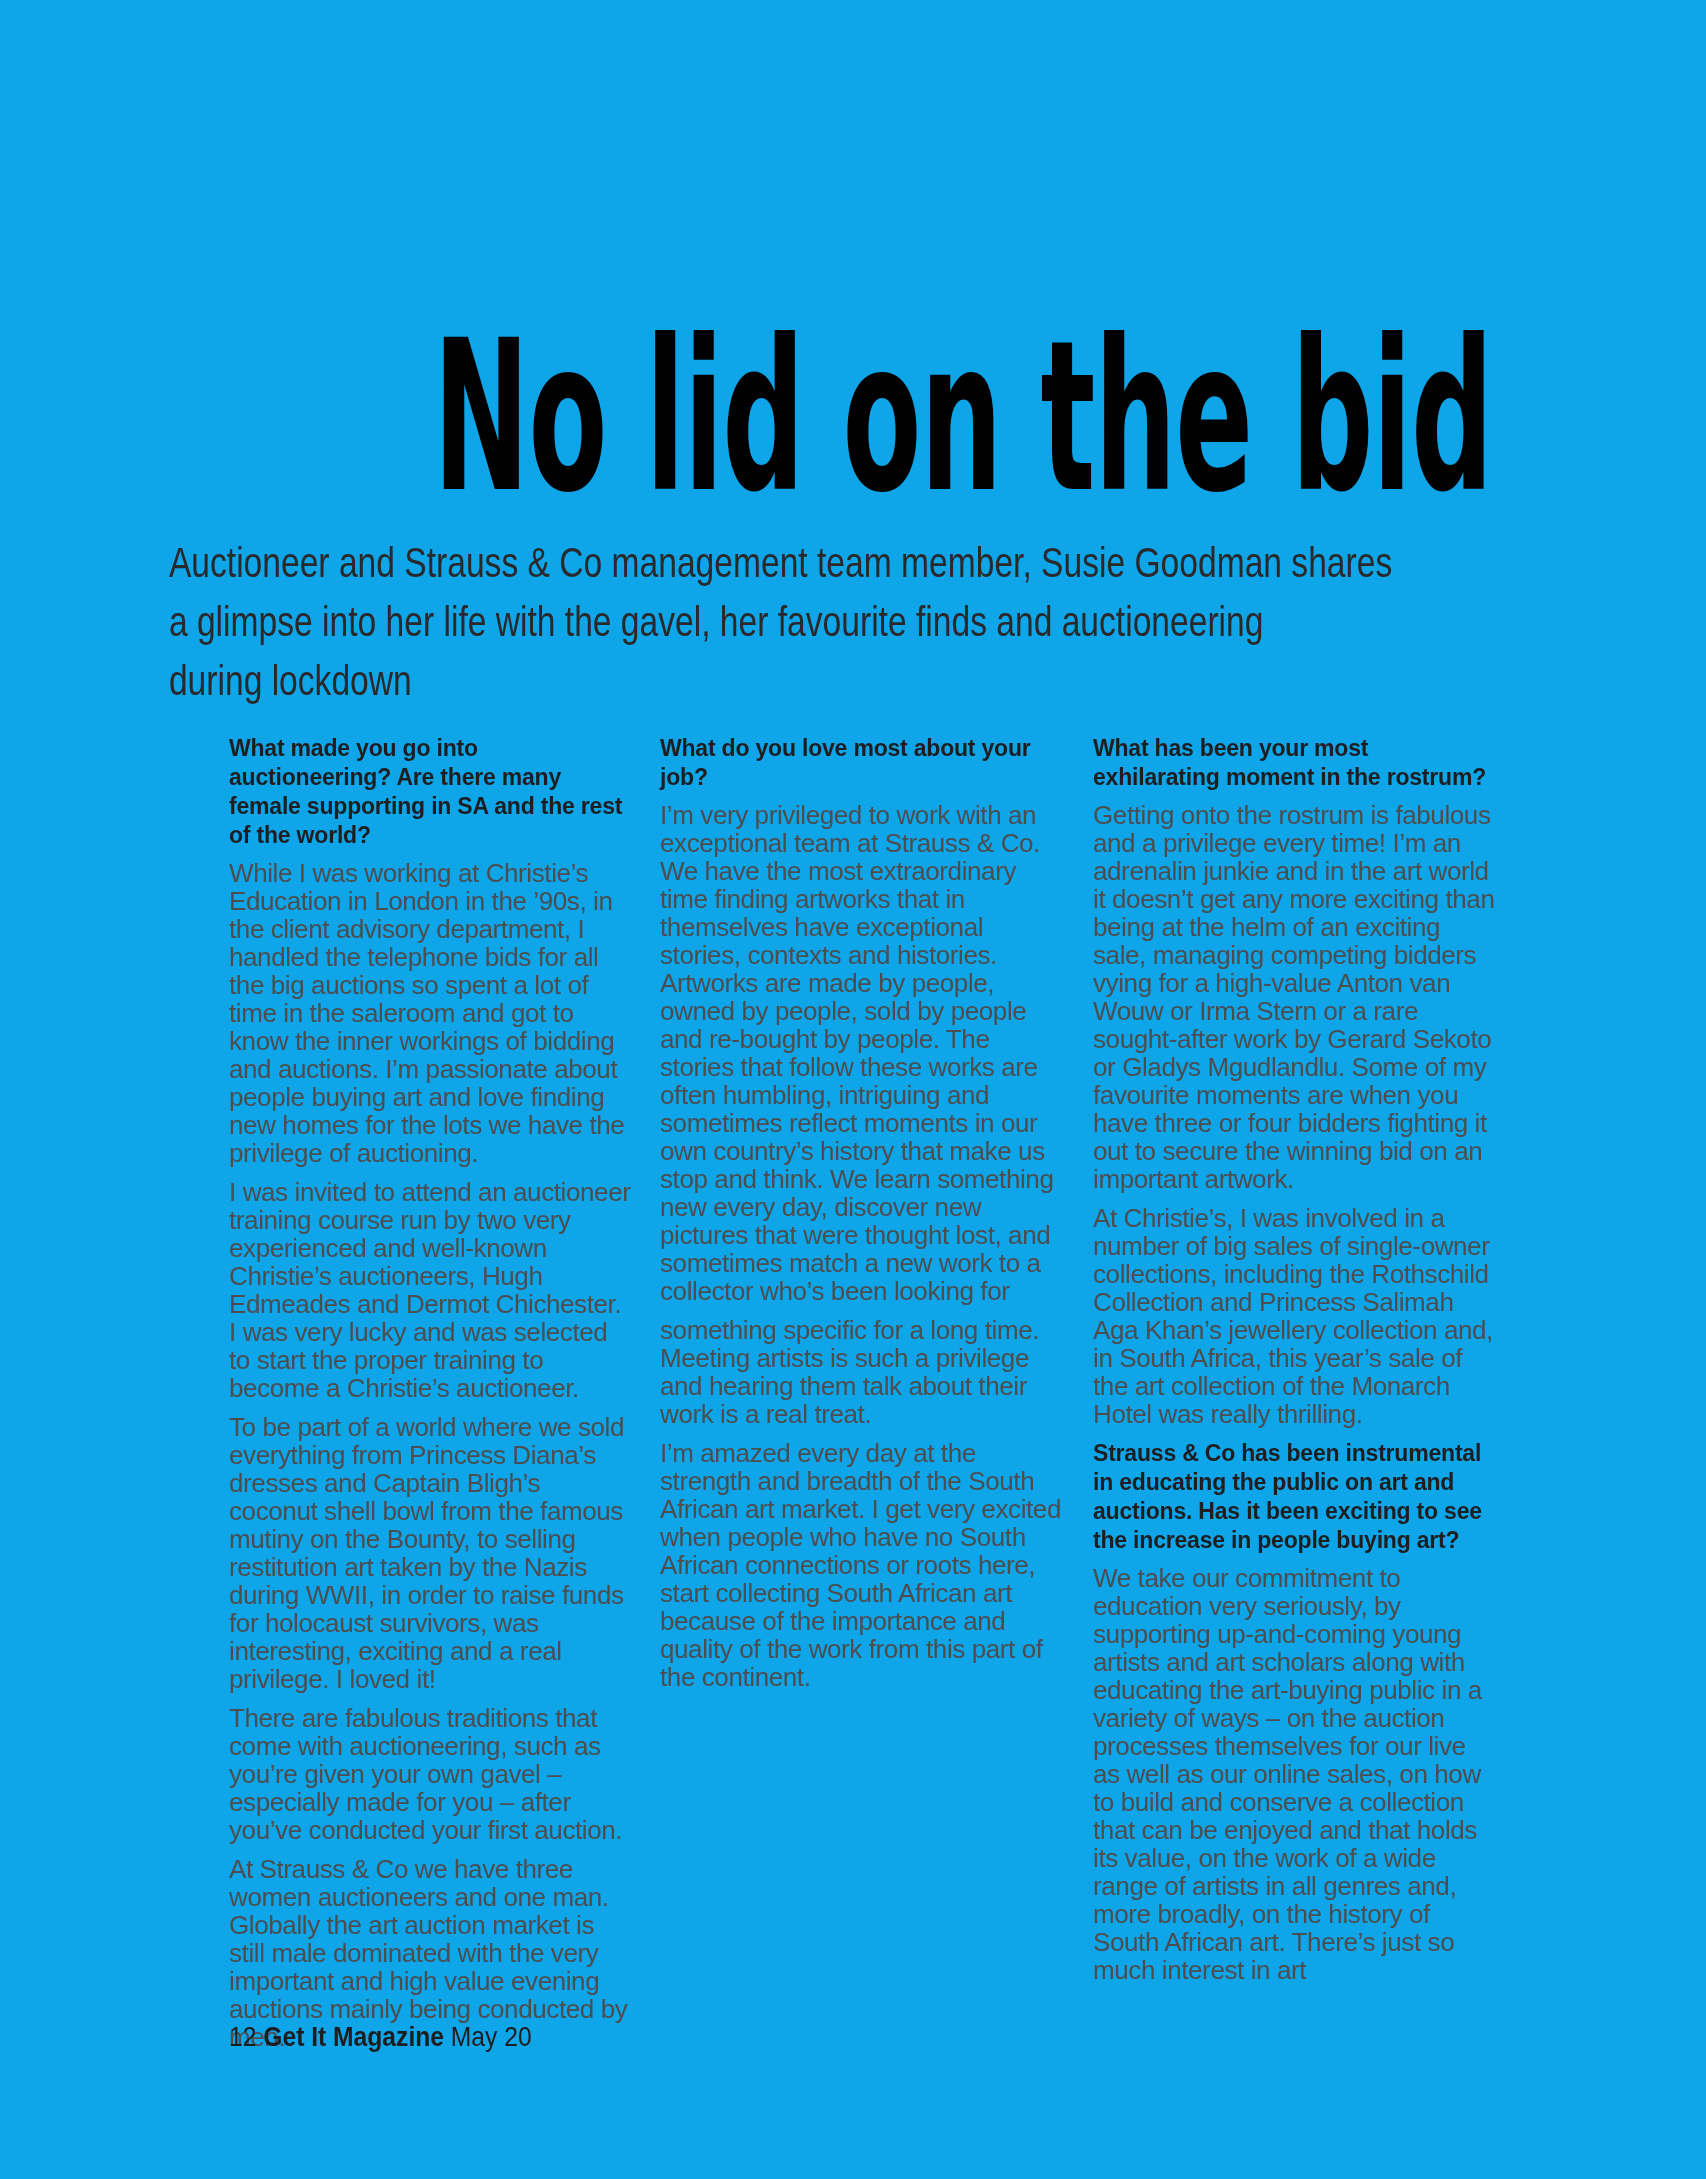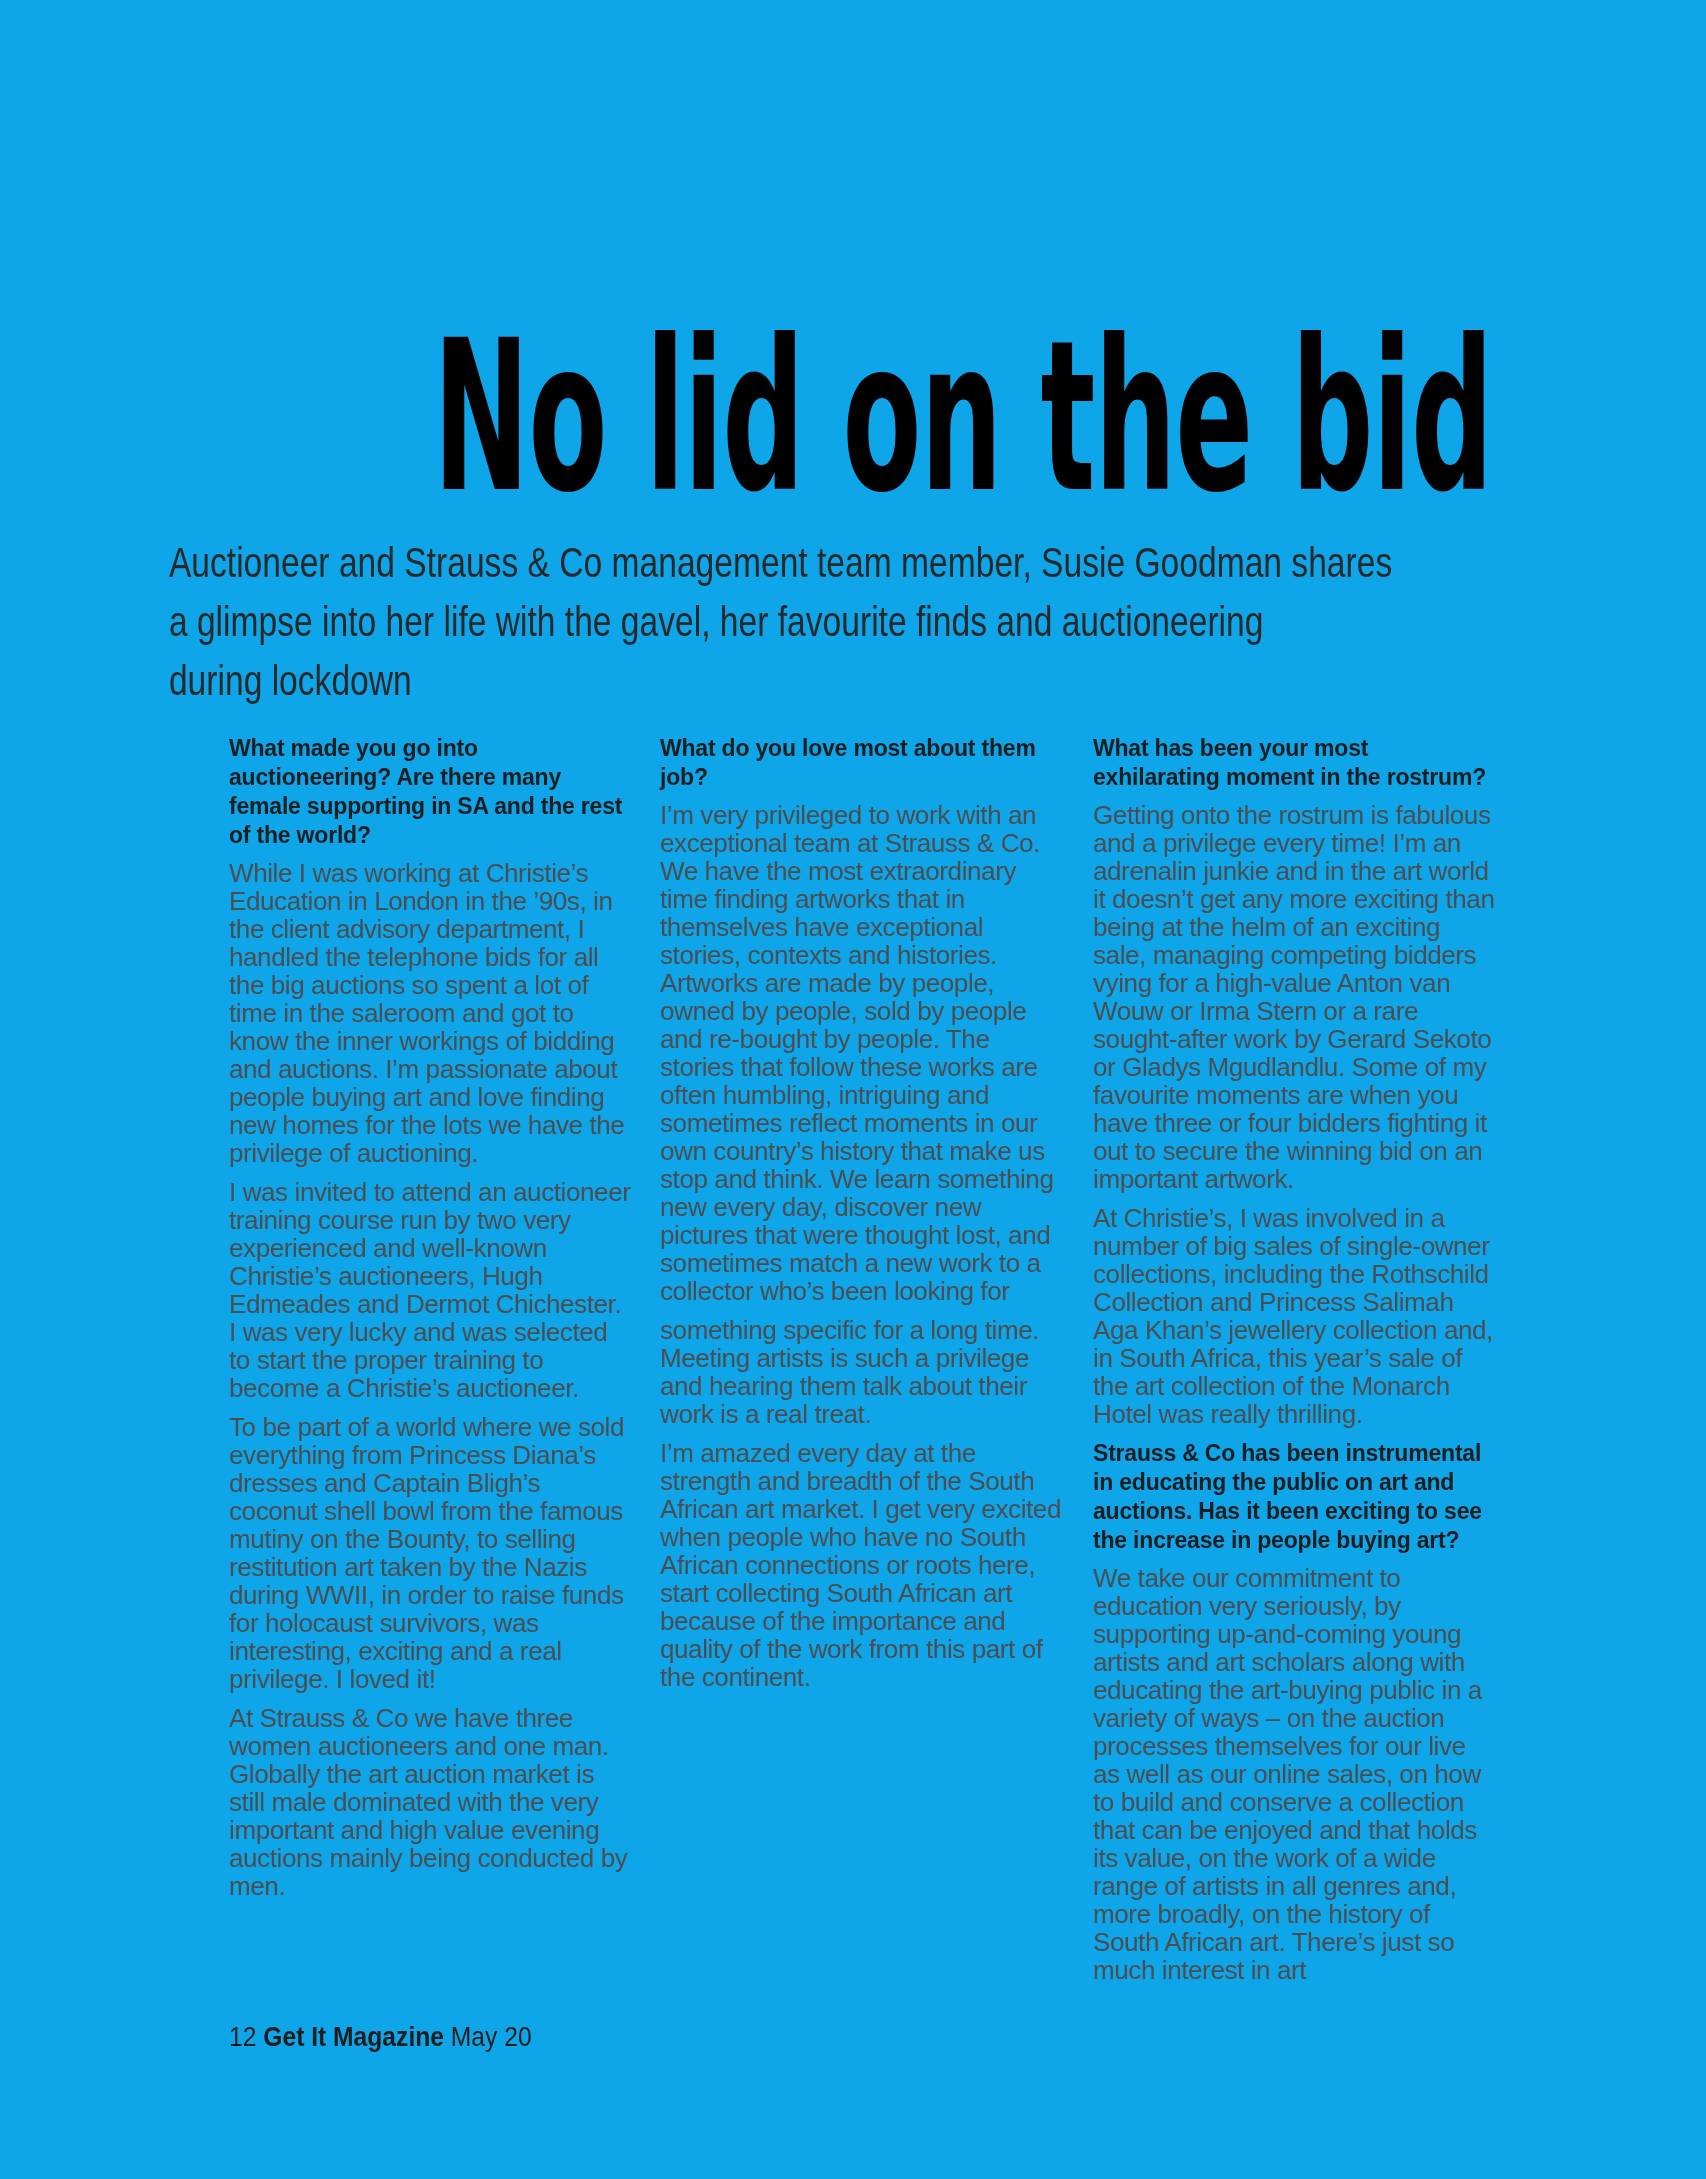--- a/index.html
+++ b/index.html
@@ -123,25 +123,26 @@
       <div>a glimpse into her life with the gavel, her favourite finds and auctioneering</div>
       <div>during lockdown</div>
     </span>
   </div>
 
   <div class="col col-1">
     <div class="question">What made you go into auctioneering? Are there many female supporting in SA and the rest of the world?</div>
     <p class="para">While I was working at Christie’s Education in London in the ’90s, in the client advisory department, I handled the telephone bids for all the big auctions so spent a lot of time in the saleroom and got to know the inner workings of bidding and auctions. I’m passionate about people buying art and love finding new homes for the lots we have the privilege of auctioning.</p>
     <p class="para">I was invited to attend an auctioneer training course run by two very experienced and well-known Christie’s auctioneers, Hugh Edmeades and Dermot Chichester. I was very lucky and was selected to start the proper training to become a Christie’s auctioneer.</p>
     <p class="para">To be part of a world where we sold everything from Princess Diana’s dresses and Captain Bligh’s coconut shell bowl from the famous mutiny on the Bounty, to selling restitution art taken by the Nazis during WWII, in order to raise funds for holocaust survivors, was interesting, exciting and a real privilege. I loved it!</p>
+    <p class="para">There are fabulous traditions that come with auctioneering, such as you’re given your own gavel – especially made for you – after you’ve conducted your first auction.</p>
     <p class="para">At Strauss &amp; Co we have three women auctioneers and one man. Globally the art auction market is still male dominated with the very important and high value evening auctions mainly being conducted by men.</p>
   </div>
 
   <div class="col col-2">
-    <div class="question">What do you love most about them job?</div>
+    <div class="question">What do you love most about your job?</div>
     <p class="para">I’m very privileged to work with an exceptional team at Strauss &amp; Co. We have the most extraordinary time finding artworks that in themselves have exceptional stories, contexts and histories. Artworks are made by people, owned by people, sold by people and re-bought by people. The stories that follow these works are often humbling, intriguing and sometimes reflect moments in our own country’s history that make us stop and think. We learn something new every day, discover new pictures that were thought lost, and sometimes match a new work to a collector who’s been looking for</p>
     <p class="para">something specific for a long time. Meeting artists is such a privilege and hearing them talk about their work is a real treat.</p>
     <p class="para">I’m amazed every day at the strength and breadth of the South African art market. I get very excited when people who have no South African connections or roots here, start collecting South African art because of the importance and quality of the work from this part of the continent.</p>
   </div>
 
   <div class="col col-3">
     <div class="question">What has been your most exhilarating moment in the rostrum?</div>
     <p class="para">Getting onto the rostrum is fabulous and a privilege every time! I’m an adrenalin junkie and in the art world it doesn’t get any more exciting than being at the helm of an exciting sale, managing competing bidders vying for a high-value Anton van Wouw or Irma Stern or a rare sought-after work by Gerard Sekoto or Gladys Mgudlandlu. Some of my favourite moments are when you have three or four bidders fighting it out to secure the winning bid on an important artwork.</p>
     <p class="para">At Christie’s, I was involved in a number of big sales of single-owner collections, including the Rothschild Collection and Princess Salimah Aga Khan’s jewellery collection and, in South Africa, this year’s sale of the art collection of the Monarch Hotel was really thrilling.</p>
     <div class="question mt">Strauss &amp; Co has been instrumental in educating the public on art and auctions. Has it been exciting to see the increase in people buying art?</div>

